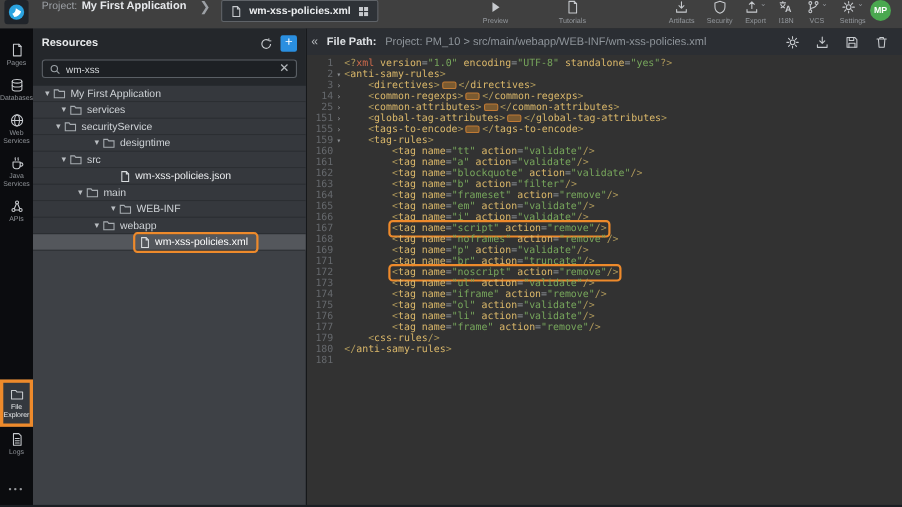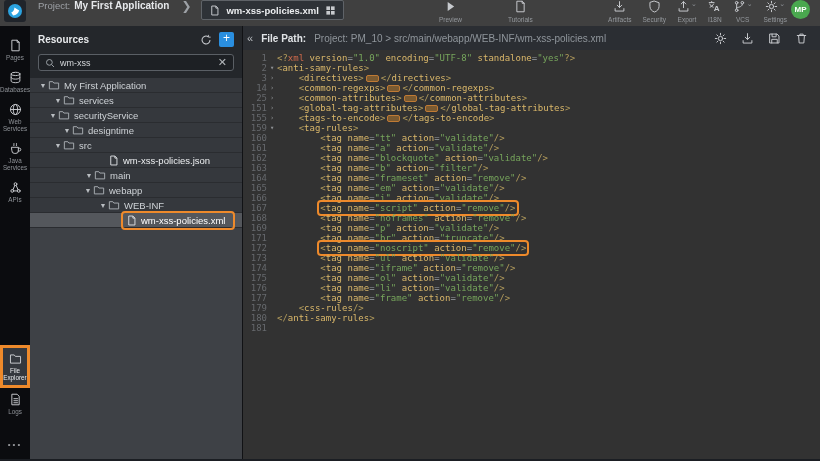--- a/index.html
+++ b/index.html
@@ -32,21 +32,21 @@
   .main{display:flex;height:433px}
   .rail{width:30px;background:#0b0c0f;display:flex;flex-direction:column;align-items:stretch;padding-top:8px}
   .rail-item{display:flex;flex-direction:column;align-items:center;gap:2px;padding:5px 1px;color:#a9adb2;cursor:pointer}
   .rail-item .rlabel{font-size:6.3px;line-height:7px;color:#8f9398;text-align:center}
   .rail-item.selected{background:#34383e;border:3px solid var(--annotation);padding:4px 0}
   .rail-item.selected .rlabel{color:#e8eaec}
   .rail-spacer{flex:1}
   .rail-more{text-align:center;color:#97999c;font-size:8px;letter-spacing:2px;padding:8px 0 10px;cursor:pointer}
 
   
-  .resources{width:213px;background:#3e4146;display:flex;flex-direction:column;border-right:1px solid #111215}
+  .resources{width:249px;background:#3e4146;display:flex;flex-direction:column;border-right:1px solid #111215}
   .res-head{background:#24272b;padding:6px 8px 7px}
   .res-title-row{display:flex;align-items:center}
   .res-title{font-size:10px;color:#e8eaec;font-weight:bold}
   .res-actions{margin-left:auto;display:flex;align-items:center;gap:7px}
   .btn-plus{width:15px;height:15px;border-radius:2px;background:var(--accent-blue);color:#fff;font-size:12px;line-height:13px;text-align:center;cursor:pointer}
   .searchbox{margin-top:7px;height:17px;background:#1d2024;border:1px solid #5a5f65;border-radius:3px;display:flex;align-items:center;padding:0 6px;gap:5px}
   .searchbox input{flex:1;background:transparent;border:0;outline:0;color:#d4d7da;font-size:9px;font-family:"Liberation Sans",sans-serif}
   .searchbox .x{color:#b3b7bb;font-size:11px;line-height:1;cursor:pointer}
   .tree{flex:1;overflow:hidden}
   .tree-row{height:15px;display:flex;align-items:center;background:#35383d;border-bottom:1px solid #2a2c30;cursor:pointer;white-space:nowrap}
@@ -337,21 +337,21 @@
           </div>
           <div class="tree-row folder" style="padding-left: 18px;">
             <span class="tr-arrow">▼</span>
             <span class="tr-icon">
               <svg width="12" height="12" viewBox="0 0 16 16" fill="none" stroke="currentColor" stroke-width="1.3">
                 <path d="M1.8 13.2V3.6h4.6l1.4 1.8h6.4v7.8z"></path>
               </svg>
             </span>
             <span class="tr-label">securityService</span>
           </div>
-          <div class="tree-row folder" style="padding-left: 32px;">
+          <div class="tree-row folder" style="padding-left: 53px;">
             <span class="tr-arrow">▼</span>
             <span class="tr-icon">
               <svg width="12" height="12" viewBox="0 0 16 16" fill="none" stroke="currentColor" stroke-width="1.3">
                 <path d="M1.8 13.2V3.6h4.6l1.4 1.8h6.4v7.8z"></path>
               </svg>
             </span>
             <span class="tr-label">designtime</span>
           </div>
           <div class="tree-row folder" style="padding-left: 23px;">
             <span class="tr-arrow">▼</span>
@@ -365,46 +365,46 @@
           <div class="tree-row file" style="padding-left: 68px;">
             <span class="tr-arrow"></span>
             <span class="tr-icon" style="color:#d9dcdf">
               <svg width="11" height="11" viewBox="0 0 16 16" fill="none" stroke="currentColor" stroke-width="1.4">
                 <path d="M4 1.5h6l3 3v10H4z"></path>
                 <path d="M10 1.5v3h3"></path>
               </svg>
             </span>
             <span class="tr-label">wm-xss-policies.json</span>
           </div>
-          <div class="tree-row folder" style="padding-left: 54px;">
+          <div class="tree-row folder" style="padding-left: 38px;">
             <span class="tr-arrow">▼</span>
             <span class="tr-icon">
               <svg width="12" height="12" viewBox="0 0 16 16" fill="none" stroke="currentColor" stroke-width="1.3">
                 <path d="M1.8 13.2V3.6h4.6l1.4 1.8h6.4v7.8z"></path>
               </svg>
             </span>
             <span class="tr-label">main</span>
           </div>
+          <div class="tree-row folder" style="padding-left: 68px;">
+            <span class="tr-arrow">▼</span>
+            <span class="tr-icon">
+              <svg width="12" height="12" viewBox="0 0 16 16" fill="none" stroke="currentColor" stroke-width="1.3">
+                <path d="M1.8 13.2V3.6h4.6l1.4 1.8h6.4v7.8z"></path>
+              </svg>
+            </span>
+            <span class="tr-label">WEB-INF</span>
+          </div>
           <div class="tree-row folder" style="padding-left: 53px;">
             <span class="tr-arrow">▼</span>
             <span class="tr-icon">
               <svg width="12" height="12" viewBox="0 0 16 16" fill="none" stroke="currentColor" stroke-width="1.3">
                 <path d="M1.8 13.2V3.6h4.6l1.4 1.8h6.4v7.8z"></path>
               </svg>
             </span>
             <span class="tr-label">webapp</span>
-          </div>
-          <div class="tree-row folder" style="padding-left: 68px;">
-            <span class="tr-arrow">▼</span>
-            <span class="tr-icon">
-              <svg width="12" height="12" viewBox="0 0 16 16" fill="none" stroke="currentColor" stroke-width="1.3">
-                <path d="M1.8 13.2V3.6h4.6l1.4 1.8h6.4v7.8z"></path>
-              </svg>
-            </span>
-            <span class="tr-label">WEB-INF</span>
           </div>
           <div class="tree-row file selected" style="padding-left: 83px;">
             <span class="tr-arrow"></span>
             <span class="annot-wrap">
               <span class="tr-icon" style="color:#d9dcdf">
                 <svg width="11" height="11" viewBox="0 0 16 16" fill="none" stroke="currentColor" stroke-width="1.4">
                   <path d="M4 1.5h6l3 3v10H4z"></path>
                   <path d="M10 1.5v3h3"></path>
                 </svg>
               </span>

